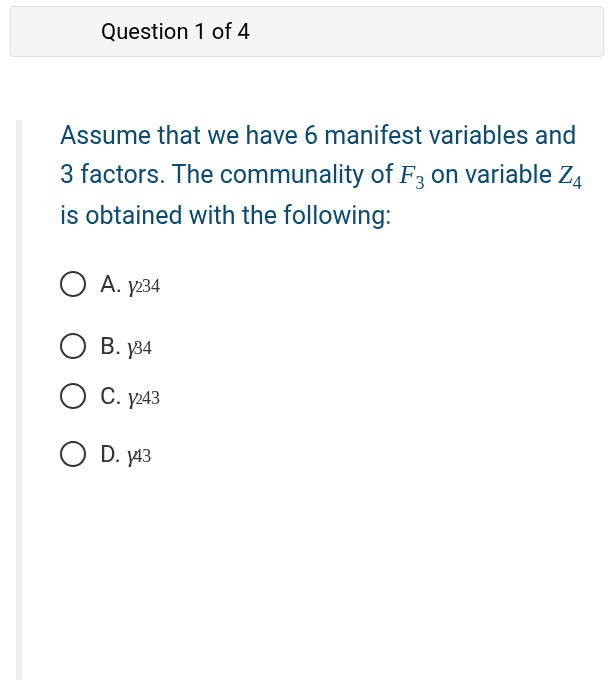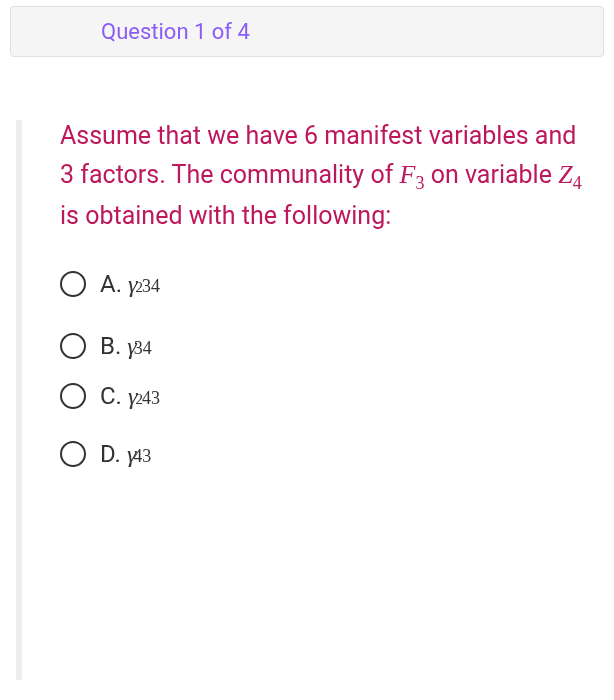--- a/index.html
+++ b/index.html
@@ -15,37 +15,37 @@
       color: #333;
       position: relative;
     }
     .question-header {
       background: #f5f5f5;
       border: 1px solid #e0e0e0;
       border-radius: 4px;
       padding: 12px 20px 12px 90px;
       margin: 6px 10px 0 10px;
       font-size: 22px;
-      color: #8b5cf6;
+      color: #000000;
     }
     .left-bar {
       position: absolute;
       left: 16px;
       top: 120px;
       width: 6px;
       height: 560px;
       background: #eee;
     }
     .question-body {
       padding: 60px 30px 0 60px;
     }
     .question-text {
       font-size: 25px;
       line-height: 1.5;
-      color: #be185d;
+      color: #0c4a6e;
       margin-bottom: 36px;
     }
     .inline-math {
       font-family: 'Times New Roman', Times, serif;
       font-style: italic;
       font-size: 26px;
       white-space: nowrap;
     }
     .inline-math .sub {
       font-size: 18px;

